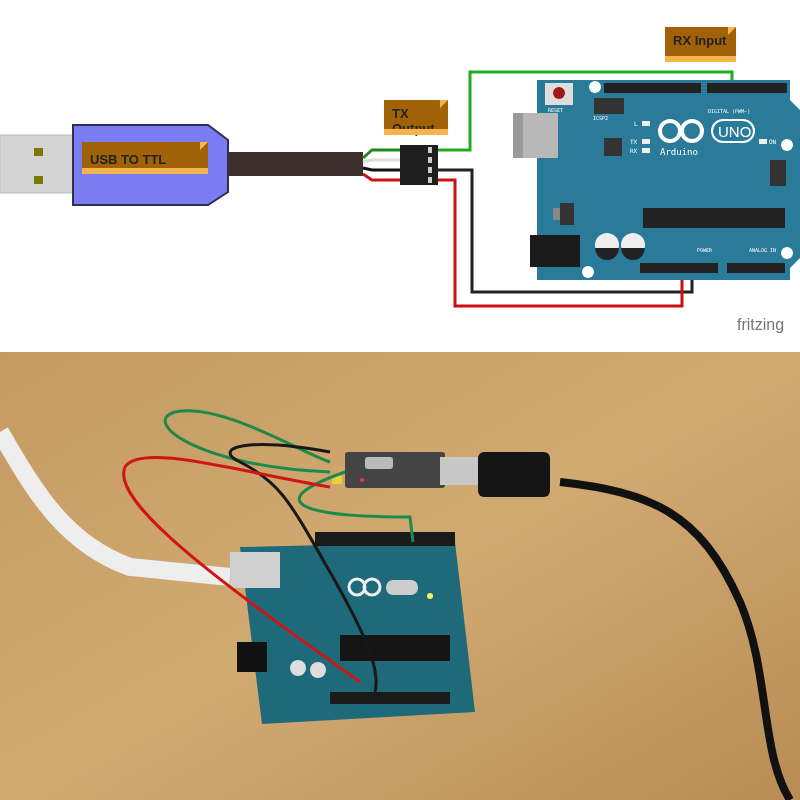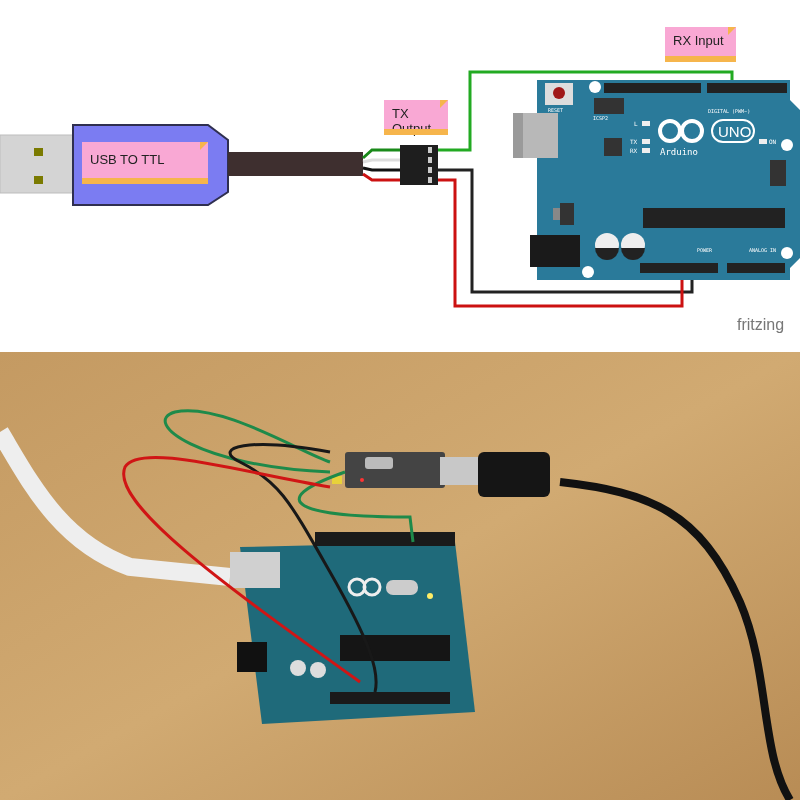--- a/index.html
+++ b/index.html
@@ -1,19 +1,19 @@
 <!DOCTYPE html>
 <html><head>
 <meta charset="utf-8">
 <style>
   html,body{margin:0;padding:0;}
   body{width:800px;height:800px;position:relative;overflow:hidden;background:#fff;font-family:"Liberation Sans",sans-serif;}
   #diagram{position:absolute;left:0;top:0;width:800px;height:352px;background:#fff;}
   #photo{position:absolute;left:0;top:352px;width:800px;height:448px;}
-  .note{position:absolute;background:#f9a8d4;color:#222;font-size:13px;padding:0;}
+  .note{position:absolute;background:#a16207;color:#222;font-size:13px;padding:0;font-weight:bold;}
   .note .txt{position:absolute;left:8px;top:6px;}
   .note .bar{position:absolute;left:0;right:0;bottom:0;height:6px;background:#f6b54c;}
   .note .fold{position:absolute;right:0;top:0;width:0;height:0;border-left:8px solid #f6b54c;border-bottom:8px solid #fff0;}
   .lbl{font-family:"DejaVu Sans Mono",monospace;}
 </style>
 </head>
 <body>
 
 <div id="diagram">
   <svg width="800" height="352" viewBox="0 0 800 352">
@@ -103,21 +103,21 @@
     <text class="lbl" x="708" y="113" font-size="5" fill="#fff">DIGITAL (PWM~)</text>
     <text class="lbl" x="697" y="252" font-size="5" fill="#fff">POWER</text>
     <text class="lbl" x="749" y="252" font-size="5" fill="#fff">ANALOG IN</text>
     <text class="lbl" x="634" y="126" font-size="6" fill="#fff">L</text>
     <text class="lbl" x="630" y="144" font-size="6" fill="#fff">TX</text>
     <text class="lbl" x="630" y="153" font-size="6" fill="#fff">RX</text>
     <text class="lbl" x="769" y="144" font-size="6" fill="#fff">ON</text>
     <text x="737" y="330" font-size="16" fill="#777">fritzing</text>
   </svg>
 
-  <div class="note" style="left:82px;top:142px;width:126px;height:42px;">
+  <div class="note" style="left:82px;top:142px;width:126px;height:32px;">
     <span class="txt" style="top:10px;">USB TO TTL</span>
     <div class="bar"></div>
       <div class="fold"></div>
   </div>
   <div class="note" style="left:384px;top:100px;width:64px;height:35px;">
     <span class="txt">TX Output</span>
     <div class="bar"></div>
       <div class="fold"></div>
   </div>
   <div class="note" style="left:665px;top:27px;width:71px;height:35px;">

